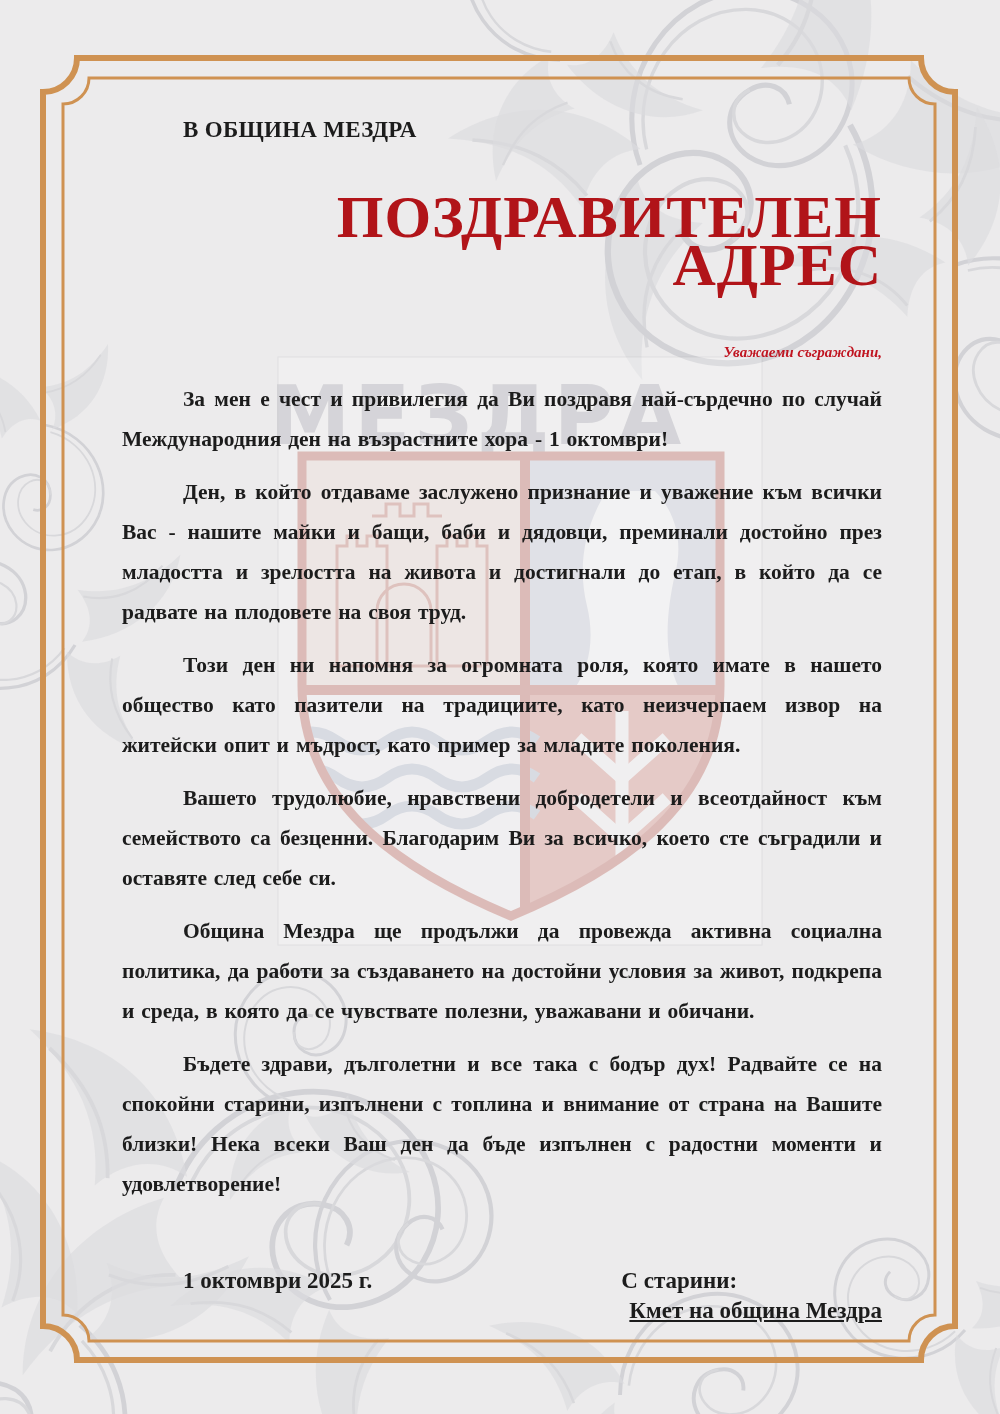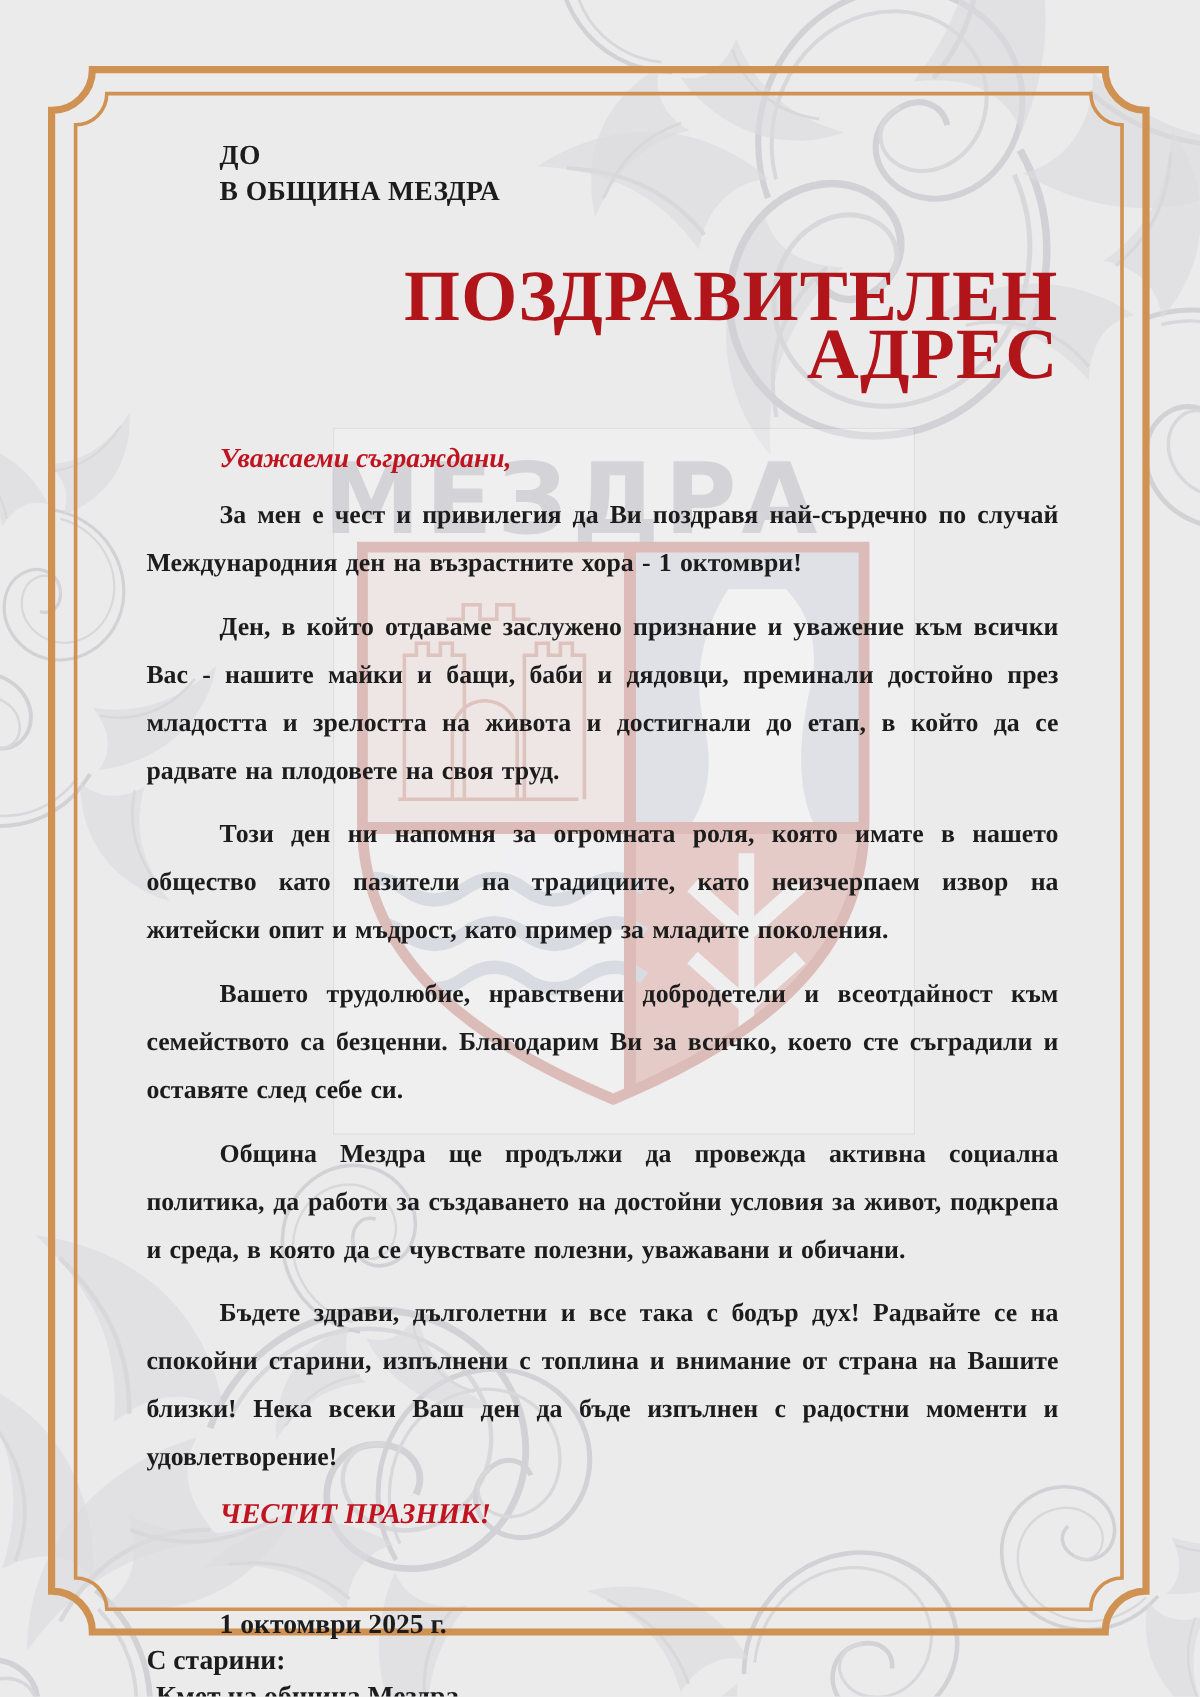--- a/index.html
+++ b/index.html
@@ -15,26 +15,26 @@
   .emblem{position:absolute;left:277px;top:356px;pointer-events:none;}
 
   .frame{position:absolute;left:0;top:0;width:1000px;height:1414px;pointer-events:none;}
 
   
   .content{position:absolute;left:0;top:0;width:1000px;height:1414px;box-sizing:border-box;
            padding:115px 118px 0 122px;font-family:"Liberation Serif",serif;font-weight:bold;
            color:#1c1c1c;}
   .addressee{margin-left:61px;font-size:23px;line-height:30px;letter-spacing:.3px;}
   .title{margin-top:48px;font-size:60px;line-height:48px;text-align:right;color:#b11419;letter-spacing:1px;}
-  .salutation{margin-top:48px;margin-bottom:12px;margin-left:61px;font-size:23px;line-height:30px;
-              font-style:italic;color:#c01420;}
+  .salutation{margin-top:48px;margin-bottom:12px;margin-left:61px;font-size:15px;line-height:30px;
+              font-style:italic;color:#c01420;text-align:right;}
   .para{margin:0 0 13px 0;font-size:21.5px;line-height:40px;text-align:justify;text-align-last:left;
         text-indent:61px;word-spacing:1.5px;}
   .closing{margin-top:12px;margin-left:61px;font-size:24px;line-height:30px;font-style:italic;color:#c01420;}
-  .sign-row{margin-top:62px;display:flex;justify-content:space-between;align-items:flex-start;flex-direction:column;}
+  .sign-row{margin-top:62px;display:flex;justify-content:space-between;align-items:flex-start;}
   .sign-date{margin-left:61px;font-size:23px;line-height:30px;}
   .sign-block{font-size:23px;line-height:30px;}
   .sign-name{color:#c01420;}
   .sign-title{padding-left:8px;text-decoration:underline;}
 </style>
 </head>
 <body>
 
 <div class="page">
 
@@ -106,36 +106,34 @@
   </svg>
 
   <svg class="frame" width="1000" height="1414" viewBox="0 0 1000 1414">
     <path d="M77,58 H921 A34,34 0 0 0 955,92 V1326 A34,34 0 0 0 921,1360 H77 A34,34 0 0 0 43,1326 V92 A34,34 0 0 0 77,58 Z" fill="none" stroke="#cf9252" stroke-width="6"></path>
     <path d="M89,78 H909 A26,26 0 0 0 935,104 V1315 A26,26 0 0 0 909,1341 H89 A26,26 0 0 0 63,1315 V104 A26,26 0 0 0 89,78 Z" fill="none" stroke="#cf9252" stroke-width="3"></path>
   </svg>
 
   <div class="content">
 
     <div class="addressee">
-      <div>ДО</div>
       <div>В ОБЩИНА МЕЗДРА</div>
     </div>
 
     <div class="title">ПОЗДРАВИТЕЛЕН АДРЕС</div>
 
     <div class="salutation">Уважаеми съграждани,</div>
 
     <p class="para">За мен е чест и привилегия да Ви поздравя най-сърдечно по случай Международния ден на възрастните хора - 1 октомври!</p>
     <p class="para">Ден, в който отдаваме заслужено признание и уважение към всички Вас - нашите майки и бащи, баби и дядовци, преминали достойно през младостта и зрелостта на живота и достигнали до етап, в който да се радвате на плодовете на своя труд.</p>
     <p class="para">Този ден ни напомня за огромната роля, която имате в нашето общество като пазители на традициите, като неизчерпаем извор на житейски опит и мъдрост, като пример за младите поколения.</p>
     <p class="para">Вашето трудолюбие, нравствени добродетели и всеотдайност към семейството са безценни. Благодарим Ви за всичко, което сте съградили и оставяте след себе си.</p>
     <p class="para">Община Мездра ще продължи да провежда активна социална политика, да работи за създаването на достойни условия за живот, подкрепа и среда, в която да се чувствате полезни, уважавани и обичани.</p>
     <p class="para">Бъдете здрави, дълголетни и все така с бодър дух! Радвайте се на спокойни старини, изпълнени с топлина и внимание от страна на Вашите близки! Нека всеки Ваш ден да бъде изпълнен с радостни моменти и удовлетворение!</p>
 
-    <div class="closing">ЧЕСТИТ ПРАЗНИК!</div>
 
     <div class="sign-row">
       <div class="sign-date">1 октомври 2025 г.</div>
       <div class="sign-block">
         <div>С старини:</div>
         <div class="sign-title">Кмет на община Мездра</div>
       </div>
     </div>
 
   </div>

